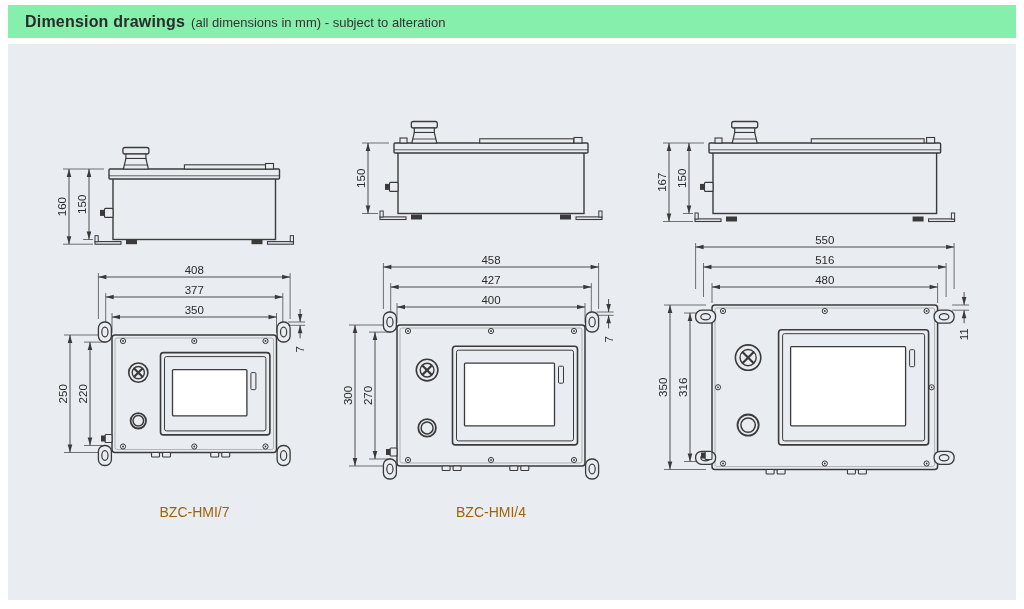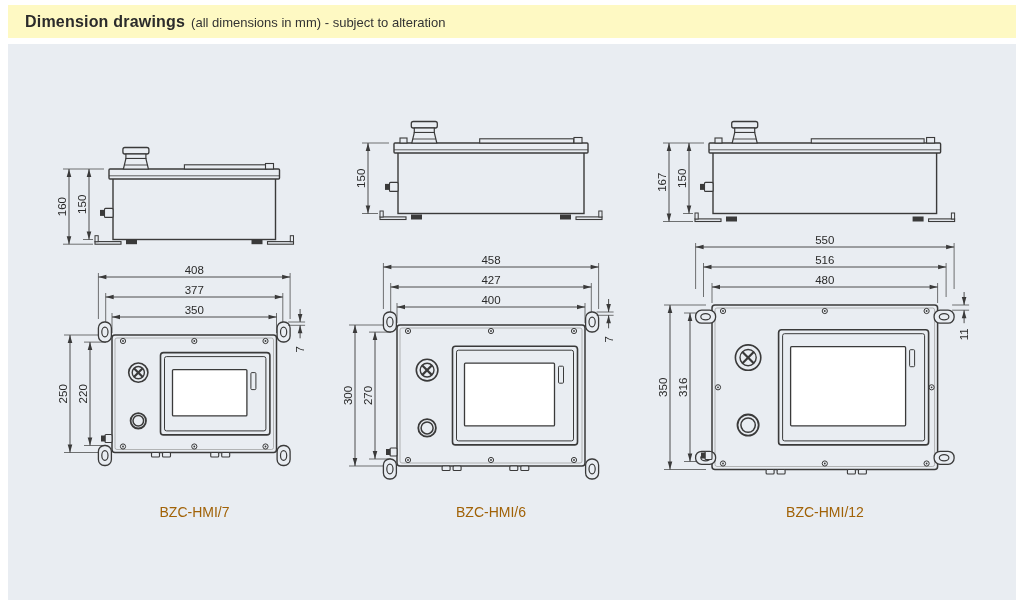--- a/index.html
+++ b/index.html
@@ -11,21 +11,21 @@
   .h-sub{font-size:13px;color:#333333;margin-left:6px;}
   .panel{position:absolute;left:8px;top:44px;width:1008px;height:556px;}
   .panel svg{position:absolute;overflow:visible;}
   svg text{font-family:"Liberation Sans", sans-serif;font-size:11.5px;fill:#2a2a2a;}
   .caption{position:absolute;font-size:14px;color:#a16207;text-align:center;}
 </style>
 </head>
 <body>
 
 <div class="page">
-  <div class="header" id="hdr" style="background: #fef9c3;">
+  <div class="header" id="hdr" style="background: #86efac;">
     <span class="h-title">Dimension drawings</span><span class="h-sub">(all dimensions in mm) - subject to alteration</span>
   </div>
   <div class="panel" id="panel" style="background: rgb(233, 237, 242);">
       <svg width="267" height="110" viewBox="0 0 267 110" style="left:46px;top:99px">
         <g>
           <rect x="41" y="98.6" width="26" height="2.6" rx="0" fill="#e9edf2" stroke="#3a3a3a" stroke-width="1.1"></rect>
           <rect x="41" y="92.7" width="3.2" height="6" rx="0" fill="#e9edf2" stroke="#3a3a3a" stroke-width="1"></rect>
           <rect x="213.5" y="98.6" width="26" height="2.6" rx="0" fill="#e9edf2" stroke="#3a3a3a" stroke-width="1.1"></rect>
           <rect x="236.3" y="92.7" width="3.2" height="6" rx="0" fill="#e9edf2" stroke="#3a3a3a" stroke-width="1"></rect>
           <rect x="72" y="96.2" width="11" height="5" fill="#3a3a3a"></rect>
@@ -286,21 +286,21 @@
         </g>
         <g>
           <rect x="103.1" y="213" width="8" height="4.5" rx="1" fill="#e9edf2" stroke="#3a3a3a" stroke-width="1.1"></rect>
           <rect x="114.1" y="213" width="8" height="4.5" rx="1" fill="#e9edf2" stroke="#3a3a3a" stroke-width="1.1"></rect>
           <rect x="170.8" y="213" width="8" height="4.5" rx="1" fill="#e9edf2" stroke="#3a3a3a" stroke-width="1.1"></rect>
           <rect x="181.8" y="213" width="8" height="4.5" rx="1" fill="#e9edf2" stroke="#3a3a3a" stroke-width="1.1"></rect>
           <rect x="51" y="195" width="7" height="8" rx="1" fill="#e9edf2" stroke="#3a3a3a" stroke-width="1.1"></rect>
           <rect x="47" y="196" width="4.5" height="6" fill="#3a3a3a"></rect>
         </g>
       </svg>
-      <div class="caption" style="left:369px;top:460px;width:228px">BZC-HMI/6</div>
+      <div class="caption" style="left:369px;top:460px;width:228px">BZC-HMI/4</div>
       <svg width="328" height="113" viewBox="0 0 328 113" style="left:646px;top:73px">
         <g>
           <rect x="41" y="101.9" width="26" height="2.6" rx="0" fill="#e9edf2" stroke="#3a3a3a" stroke-width="1.1"></rect>
           <rect x="41" y="96" width="3.2" height="6" rx="0" fill="#e9edf2" stroke="#3a3a3a" stroke-width="1"></rect>
           <rect x="274.6" y="101.9" width="26" height="2.6" rx="0" fill="#e9edf2" stroke="#3a3a3a" stroke-width="1.1"></rect>
           <rect x="297.4" y="96" width="3.2" height="6" rx="0" fill="#e9edf2" stroke="#3a3a3a" stroke-width="1"></rect>
           <rect x="72" y="99.5" width="11" height="5" fill="#3a3a3a"></rect>
           <rect x="258.6" y="99.5" width="11" height="5" fill="#3a3a3a"></rect>
         </g>
         <g>
@@ -429,15 +429,14 @@
         </g>
         <g>
           <rect x="112.1" y="236.5" width="8" height="4.5" rx="1" fill="#e9edf2" stroke="#3a3a3a" stroke-width="1.1"></rect>
           <rect x="123.1" y="236.5" width="8" height="4.5" rx="1" fill="#e9edf2" stroke="#3a3a3a" stroke-width="1.1"></rect>
           <rect x="193.4" y="236.5" width="8" height="4.5" rx="1" fill="#e9edf2" stroke="#3a3a3a" stroke-width="1.1"></rect>
           <rect x="204.4" y="236.5" width="8" height="4.5" rx="1" fill="#e9edf2" stroke="#3a3a3a" stroke-width="1.1"></rect>
           <rect x="51" y="218.5" width="7" height="8" rx="1" fill="#e9edf2" stroke="#3a3a3a" stroke-width="1.1"></rect>
           <rect x="47" y="219.5" width="4.5" height="6" fill="#3a3a3a"></rect>
         </g>
       </svg>
-      <div class="caption" style="left:684px;top:460px;width:266px">BZC-HMI/12</div>
     </div>
 </div>
 
 </body></html>

